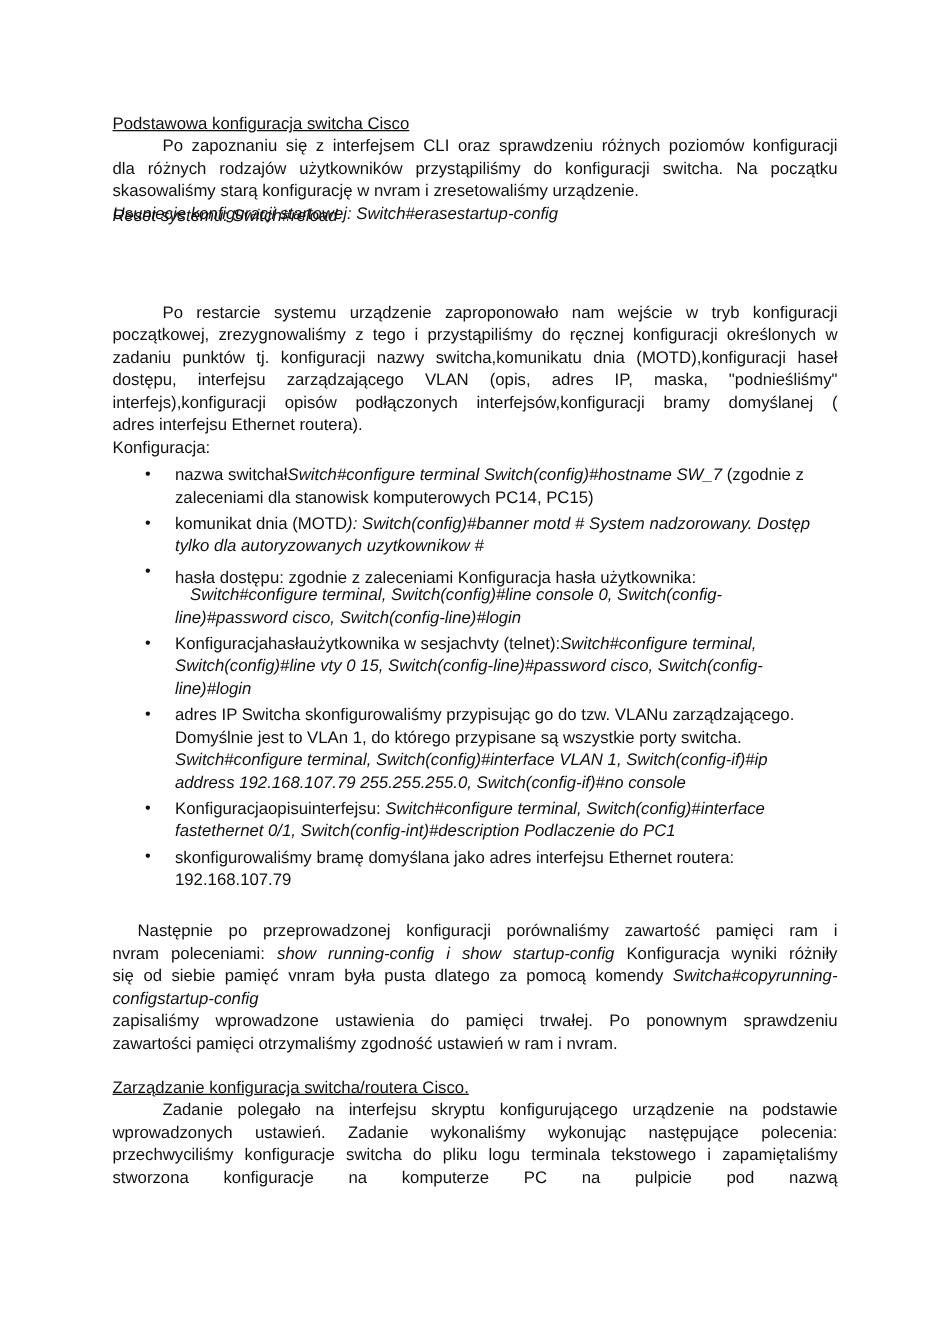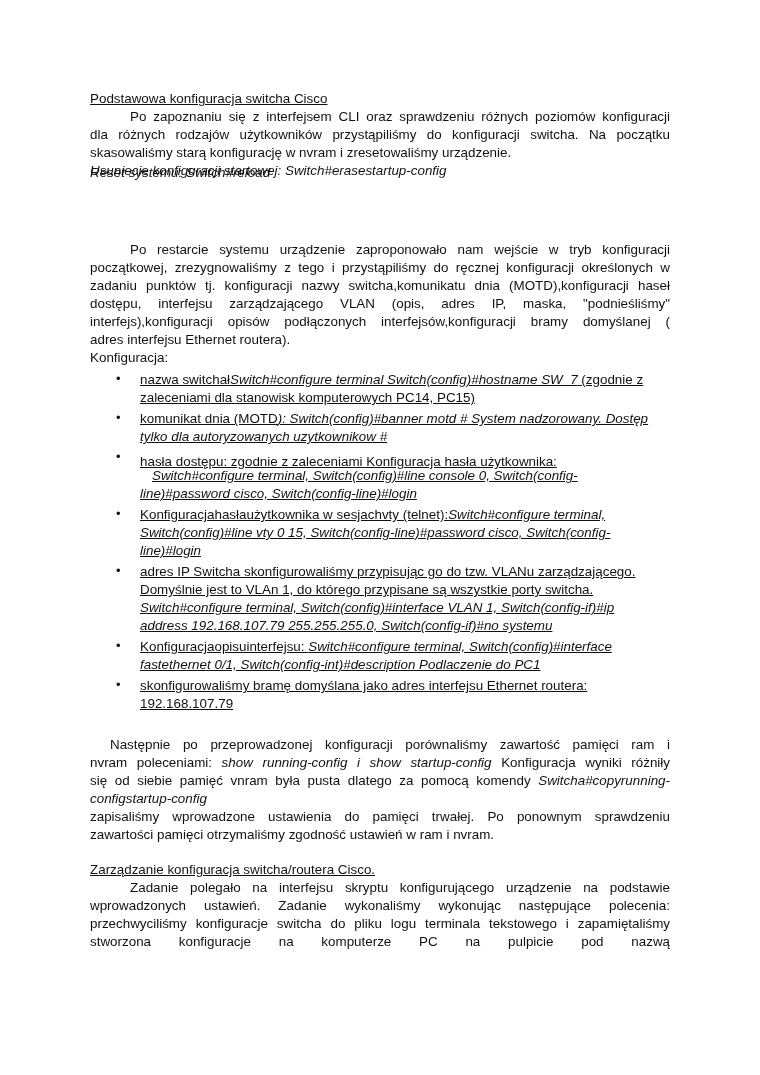--- a/index.html
+++ b/index.html
@@ -6,21 +6,21 @@
   body {
     width: 760px; height: 1075px; position: relative; overflow: hidden;
     font-family: "Liberation Sans", sans-serif; color: #111; font-size: 13.4px;
   }
   .page { position: absolute; left: 90px; top: 90px; width: 580px; }
   .line { position: absolute; left: 0; white-space: nowrap; line-height: 18px; }
   .just { width: 580px; text-align: justify; text-align-last: justify; white-space: normal; }
   .u { text-decoration: underline; }
   .i { font-style: italic; }
   .bullet { position: absolute; left: 26px; font-size: 13px; }
-  .li { position: absolute; left: 50px; white-space: nowrap; line-height: 18px; text-decoration: underline; }
+  .li { position: absolute; left: 50px; white-space: nowrap; line-height: 18px; }
 </style>
 </head>
 <body>
 
 <div class="page">
   <div class="line u" style="top:0px">Podstawowa konfiguracja switcha Cisco</div>
   <div class="line just" style="top:18px; padding-left:40px; width:540px">Po zapoznaniu się z interfejsem CLI oraz sprawdzeniu różnych poziomów konfiguracji</div>
   <div class="line just" style="top:36px">dla różnych rodzajów użytkowników przystąpiliśmy do konfiguracji switcha. Na początku</div>
   <div class="line" style="top:54px">skasowaliśmy starą konfigurację w nvram i zresetowaliśmy urządzenie.</div>
   <div class="line i" style="top:72px">Usuniecie konfiguracji startowej: Switch#erasestartup-config</div>
@@ -46,21 +46,21 @@
       <div class="li" style="top: 377px; margin-left: 12px;"><span class="i">Switch#configure terminal, Switch(config)#line console 0, Switch(config-</span></div>
       <div class="li" style="top: 395px;"><span class="i">line)#password cisco, Switch(config-line)#login</span></div>
       <div class="bullet" style="top: 416px;">•</div>
       <div class="li" style="top: 416px;"><span>Konfiguracjahasłaużytkownika w sesjachvty (telnet):</span><span class="i">Switch#configure terminal,</span></div>
       <div class="li" style="top: 434px;"><span class="i">Switch(config)#line vty 0 15, Switch(config-line)#password cisco, Switch(config-</span></div>
       <div class="li" style="top: 452px;"><span class="i">line)#login</span></div>
       <div class="bullet" style="top: 473px;">•</div>
       <div class="li" style="top: 473px;"><span>adres IP Switcha skonfigurowaliśmy przypisując go do tzw. VLANu zarządzającego.</span></div>
       <div class="li" style="top: 491px;"><span>Domyślnie jest to VLAn 1, do którego przypisane są wszystkie porty switcha.</span></div>
       <div class="li" style="top: 509px;"><span class="i">Switch#configure terminal, Switch(config)#interface VLAN 1, Switch(config-if)#ip</span></div>
-      <div class="li" style="top: 527px;"><span class="i">address 192.168.107.79 255.255.255.0, Switch(config-if)#no systemu</span></div>
+      <div class="li" style="top: 527px;"><span class="i">address 192.168.107.79 255.255.255.0, Switch(config-if)#no console</span></div>
       <div class="bullet" style="top: 548px;">•</div>
       <div class="li" style="top: 548px;"><span>Konfiguracjaopisuinterfejsu: </span><span class="i">Switch#configure terminal, Switch(config)#interface</span></div>
       <div class="li" style="top: 566px;"><span class="i">fastethernet 0/1, Switch(config-int)#description Podlaczenie do PC1</span></div>
       <div class="bullet" style="top: 587px;">•</div>
       <div class="li" style="top: 587px;"><span>skonfigurowaliśmy bramę domyślana jako adres interfejsu Ethernet routera:</span></div>
       <div class="li" style="top: 605px;"><span>192.168.107.79</span></div>
     </div>
 
   <div class="line just" style="top:646px; padding-left:20px; width:560px">Następnie po przeprowadzonej konfiguracji porównaliśmy zawartość pamięci ram i</div>
   <div class="line just" style="top:664px"><span>nvram poleceniami: </span><span class="i">show running-config i show startup-config</span><span> Konfiguracja wyniki różniły</span></div>

